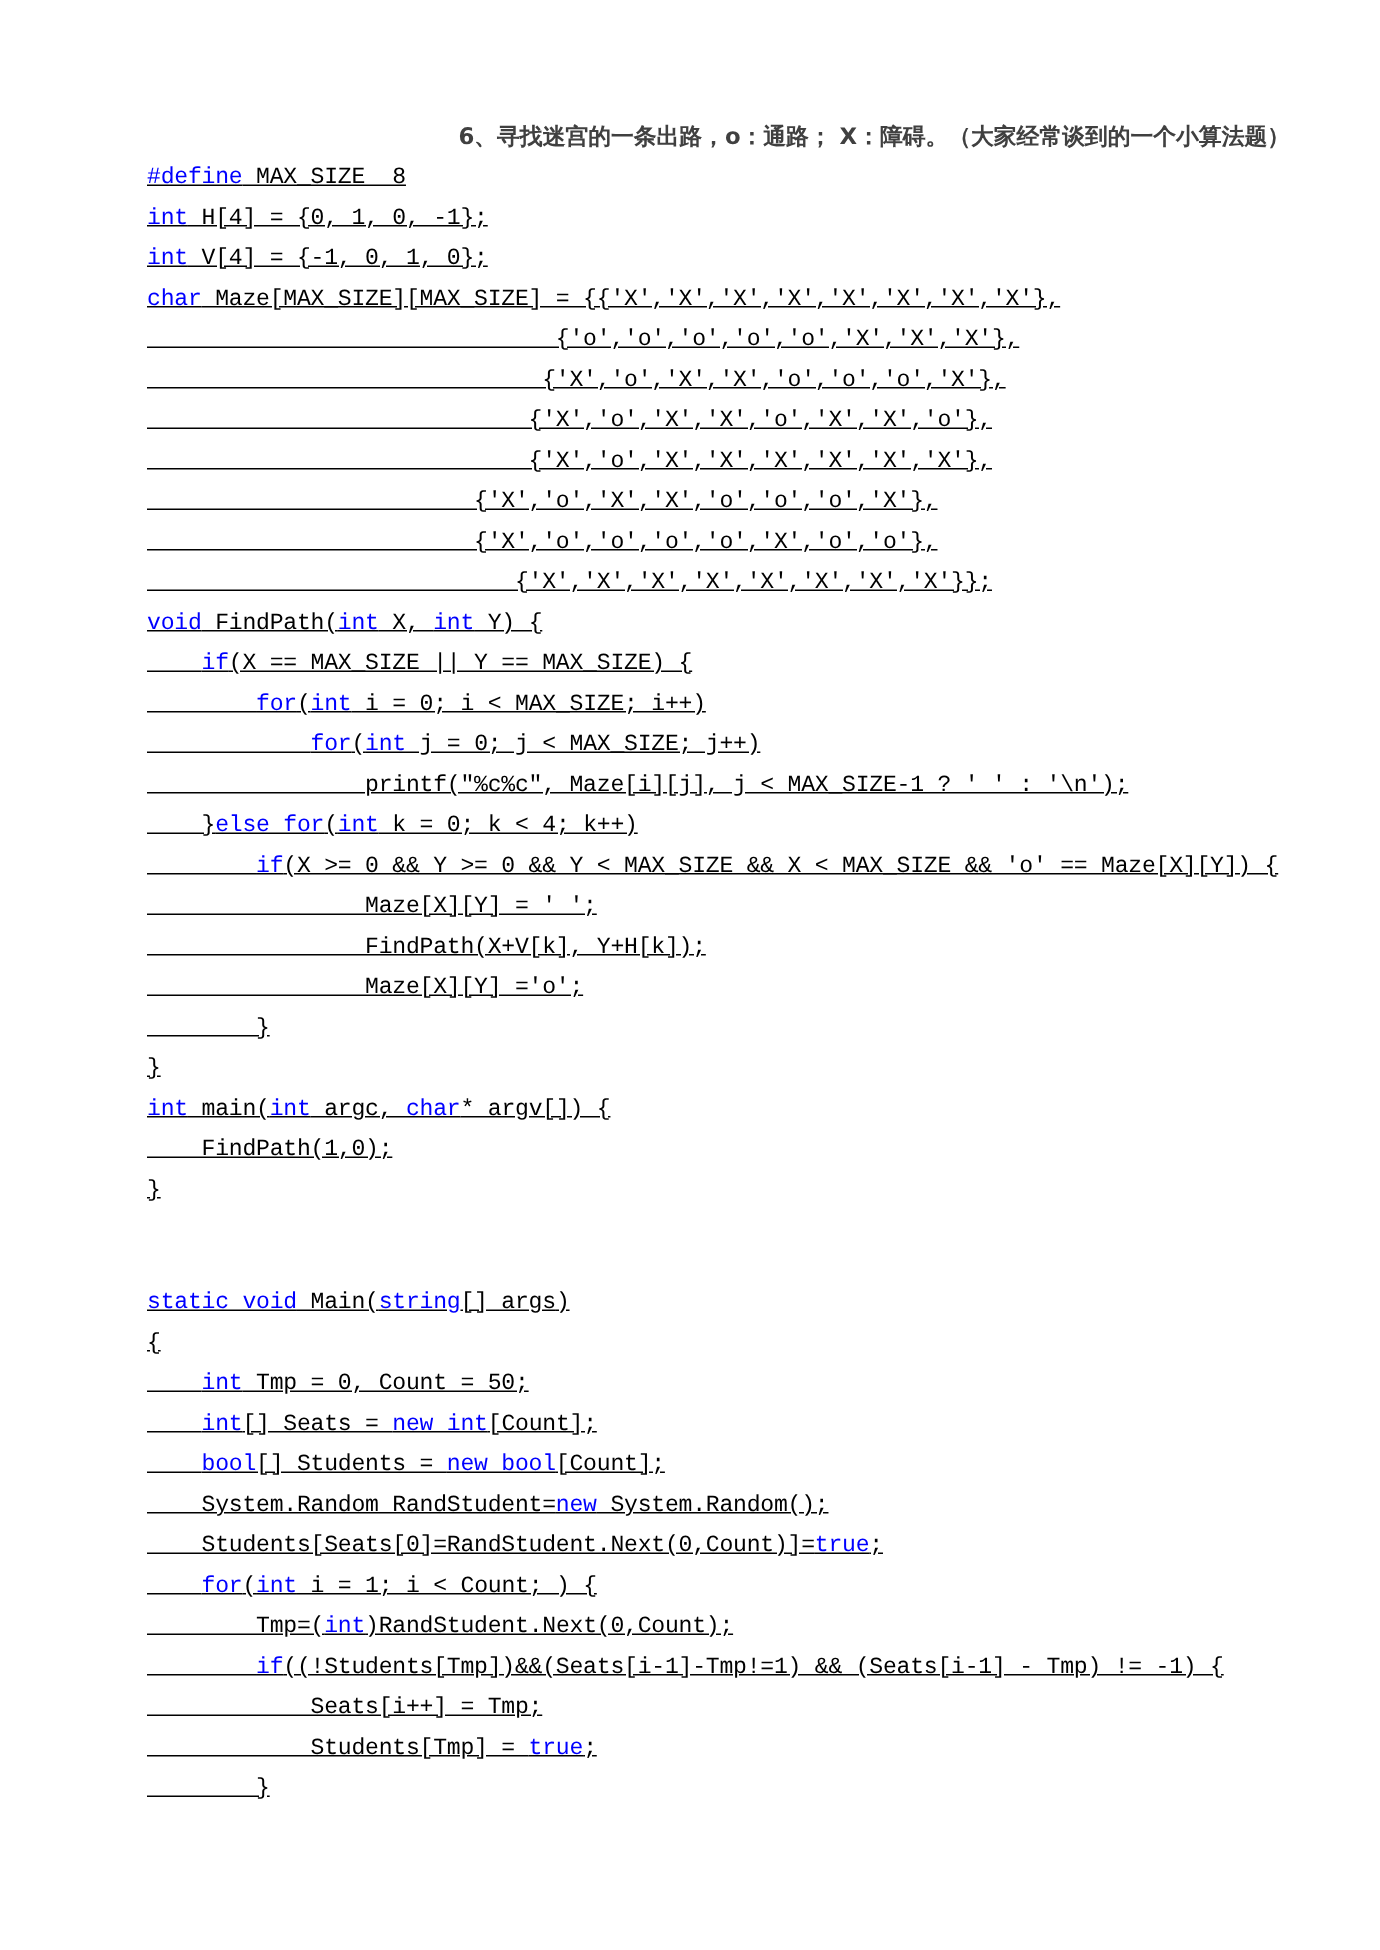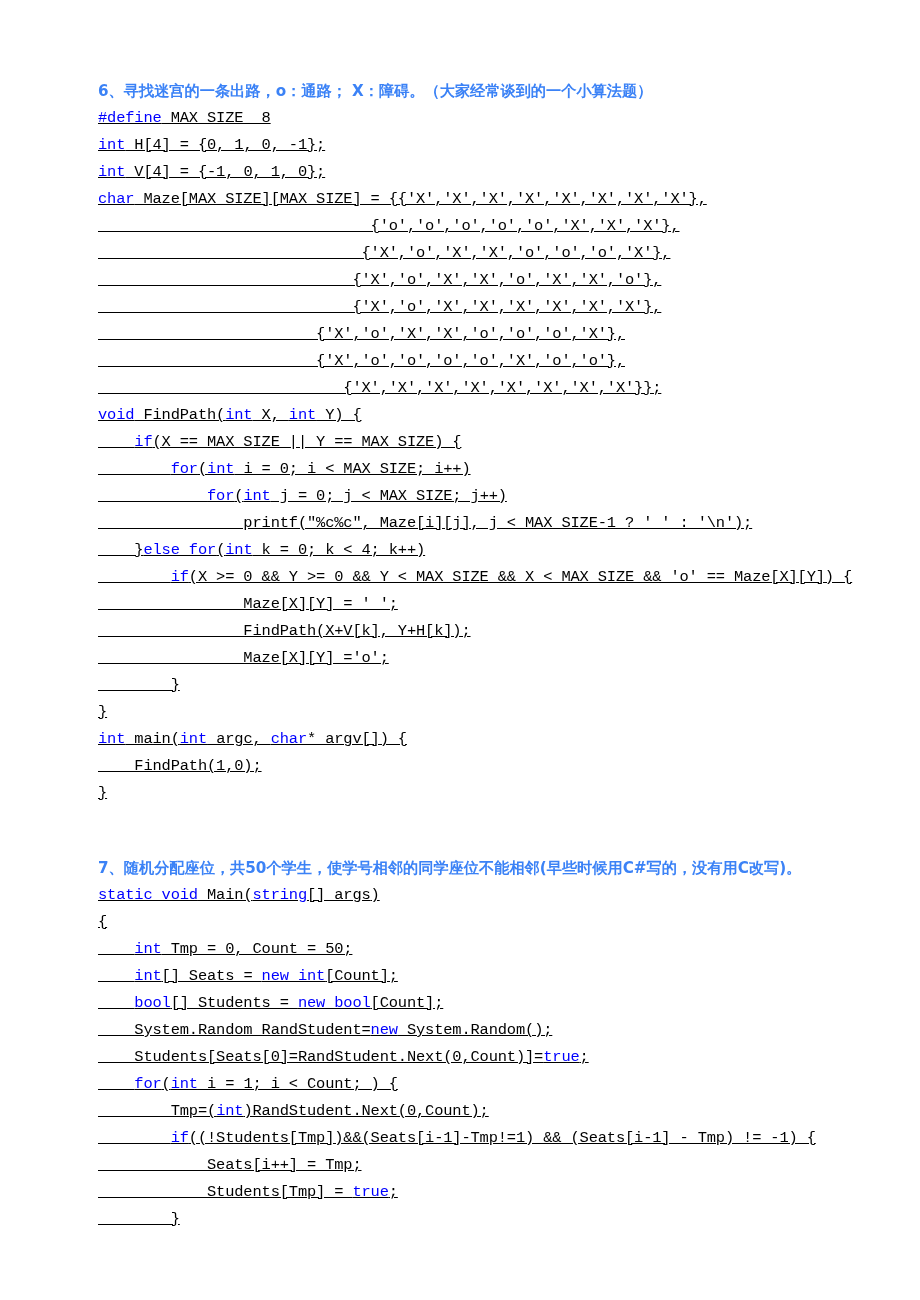--- a/index.html
+++ b/index.html
@@ -18,25 +18,26 @@
     width: 920px;
     height: 1300px;
     background: #ffffff;
     box-sizing: border-box;
     padding: 78px 60px 0 98px;
   }
   .heading {
     font-family: "DejaVu Sans", sans-serif;
     font-size: 15.2px;
     font-weight: bold;
-    color: #3b82f6;
+    color: #404040;
     line-height: 27px;
     letter-spacing: 0px;
     white-space: pre-wrap;
     margin: 0;
+    text-align: right;
   }
   .heading-2 {
     margin-top: 30px;
   }
   .code {
     font-family: "Liberation Mono", monospace;
     font-size: 15.4px;
     line-height: 27px;
     color: #000000;
     white-space: pre;
@@ -65,17 +66,16 @@
 <div class="page">
 
   <div class="section">
     <div class="heading">6、寻找迷宫的一条出路，o：通路； X：障碍。（大家经常谈到的一个小算法题）</div>
     <div class="code"><div class="code-line"><span class="kw">#define</span><span class="blk"> MAX_SIZE  8</span></div><div class="code-line"><span class="kw">int</span><span class="blk"> H[4] = {0, 1, 0, -1};</span></div><div class="code-line"><span class="kw">int</span><span class="blk"> V[4] = {-1, 0, 1, 0};</span></div><div class="code-line"><span class="kw">char</span><span class="blk"> Maze[MAX_SIZE][MAX_SIZE] = {{'X','X','X','X','X','X','X','X'},</span></div><div class="code-line"><span class="blk">                              {'o','o','o','o','o','X','X','X'},</span></div><div class="code-line"><span class="blk">                             {'X','o','X','X','o','o','o','X'},</span></div><div class="code-line"><span class="blk">                            {'X','o','X','X','o','X','X','o'},</span></div><div class="code-line"><span class="blk">                            {'X','o','X','X','X','X','X','X'},</span></div><div class="code-line"><span class="blk">                        {'X','o','X','X','o','o','o','X'},</span></div><div class="code-line"><span class="blk">                        {'X','o','o','o','o','X','o','o'},</span></div><div class="code-line"><span class="blk">                           {'X','X','X','X','X','X','X','X'}};</span></div><div class="code-line"><span class="kw">void</span><span class="blk"> FindPath(</span><span class="kw">int</span><span class="blk"> X, </span><span class="kw">int</span><span class="blk"> Y) {</span></div><div class="code-line"><span class="blk">    </span><span class="kw">if</span><span class="blk">(X == MAX_SIZE || Y == MAX_SIZE) {</span></div><div class="code-line"><span class="blk">        </span><span class="kw">for</span><span class="blk">(</span><span class="kw">int</span><span class="blk"> i = 0; i &lt; MAX_SIZE; i++)</span></div><div class="code-line"><span class="blk">            </span><span class="kw">for</span><span class="blk">(</span><span class="kw">int</span><span class="blk"> j = 0; j &lt; MAX_SIZE; j++)</span></div><div class="code-line"><span class="blk">                printf("%c%c", Maze[i][j], j &lt; MAX_SIZE-1 ? ' ' : '\n');</span></div><div class="code-line"><span class="blk">    }</span><span class="kw">else for</span><span class="blk">(</span><span class="kw">int</span><span class="blk"> k = 0; k &lt; 4; k++)</span></div><div class="code-line"><span class="blk">        </span><span class="kw">if</span><span class="blk">(X &gt;= 0 &amp;&amp; Y &gt;= 0 &amp;&amp; Y &lt; MAX_SIZE &amp;&amp; X &lt; MAX_SIZE &amp;&amp; 'o' == Maze[X][Y]) {</span></div><div class="code-line"><span class="blk">                Maze[X][Y] = ' ';</span></div><div class="code-line"><span class="blk">                FindPath(X+V[k], Y+H[k]);</span></div><div class="code-line"><span class="blk">                Maze[X][Y] ='o';</span></div><div class="code-line"><span class="blk">        }</span></div><div class="code-line"><span class="blk">}</span></div><div class="code-line"><span class="kw">int</span><span class="blk"> main(</span><span class="kw">int</span><span class="blk"> argc, </span><span class="kw">char</span><span class="blk">* argv[]) {</span></div><div class="code-line"><span class="blk">    FindPath(1,0);</span></div><div class="code-line"><span class="blk">}</span></div></div>
   </div>
 
   <div class="spacer-mid"></div>
 
   <div class="section heading-2">
-    <div class="heading">7、随机分配座位，共50个学生，使学号相邻的同学座位不能相邻(早些时候用C#写的，没有用C改写)。</div>
     <div class="code"><div class="code-line"><span class="kw">static void</span><span class="blk"> Main(</span><span class="kw">string</span><span class="blk">[] args</span><span class="blk">)</span></div><div class="code-line"><span class="blk">{</span></div><div class="code-line"><span class="blk">    </span><span class="kw">int</span><span class="blk"> Tmp = 0, Count = 50;</span></div><div class="code-line"><span class="blk">    </span><span class="kw">int</span><span class="blk">[] Seats = </span><span class="kw">new int</span><span class="blk">[Count];</span></div><div class="code-line"><span class="blk">    </span><span class="kw">bool</span><span class="blk">[] Students = </span><span class="kw">new bool</span><span class="blk">[Count];</span></div><div class="code-line"><span class="blk">    System.Random RandStudent=</span><span class="kw">new</span><span class="blk"> System.Random();</span></div><div class="code-line"><span class="blk">    Students[Seats[0]=RandStudent.Next(0,Count)]=</span><span class="kw">true</span><span class="blk">;</span></div><div class="code-line"><span class="blk">    </span><span class="kw">for</span><span class="blk">(</span><span class="kw">int</span><span class="blk"> i = 1; i &lt; Count; ) {</span></div><div class="code-line"><span class="blk">        Tmp=(</span><span class="kw">int</span><span class="blk">)RandStudent.Next(0,Count);</span></div><div class="code-line"><span class="blk">        </span><span class="kw">if</span><span class="blk">((!Students[Tmp])&amp;&amp;(Seats[i-1]-Tmp!=1) &amp;&amp; (Seats[i-1] - Tmp) != -1) {</span></div><div class="code-line"><span class="blk">            Seats[i++] = Tmp;</span></div><div class="code-line"><span class="blk">            Students[Tmp] = </span><span class="kw">true</span><span class="blk">;</span></div><div class="code-line"><span class="blk">        }</span></div></div>
   </div>
 
 </div>
 
 </body></html>

